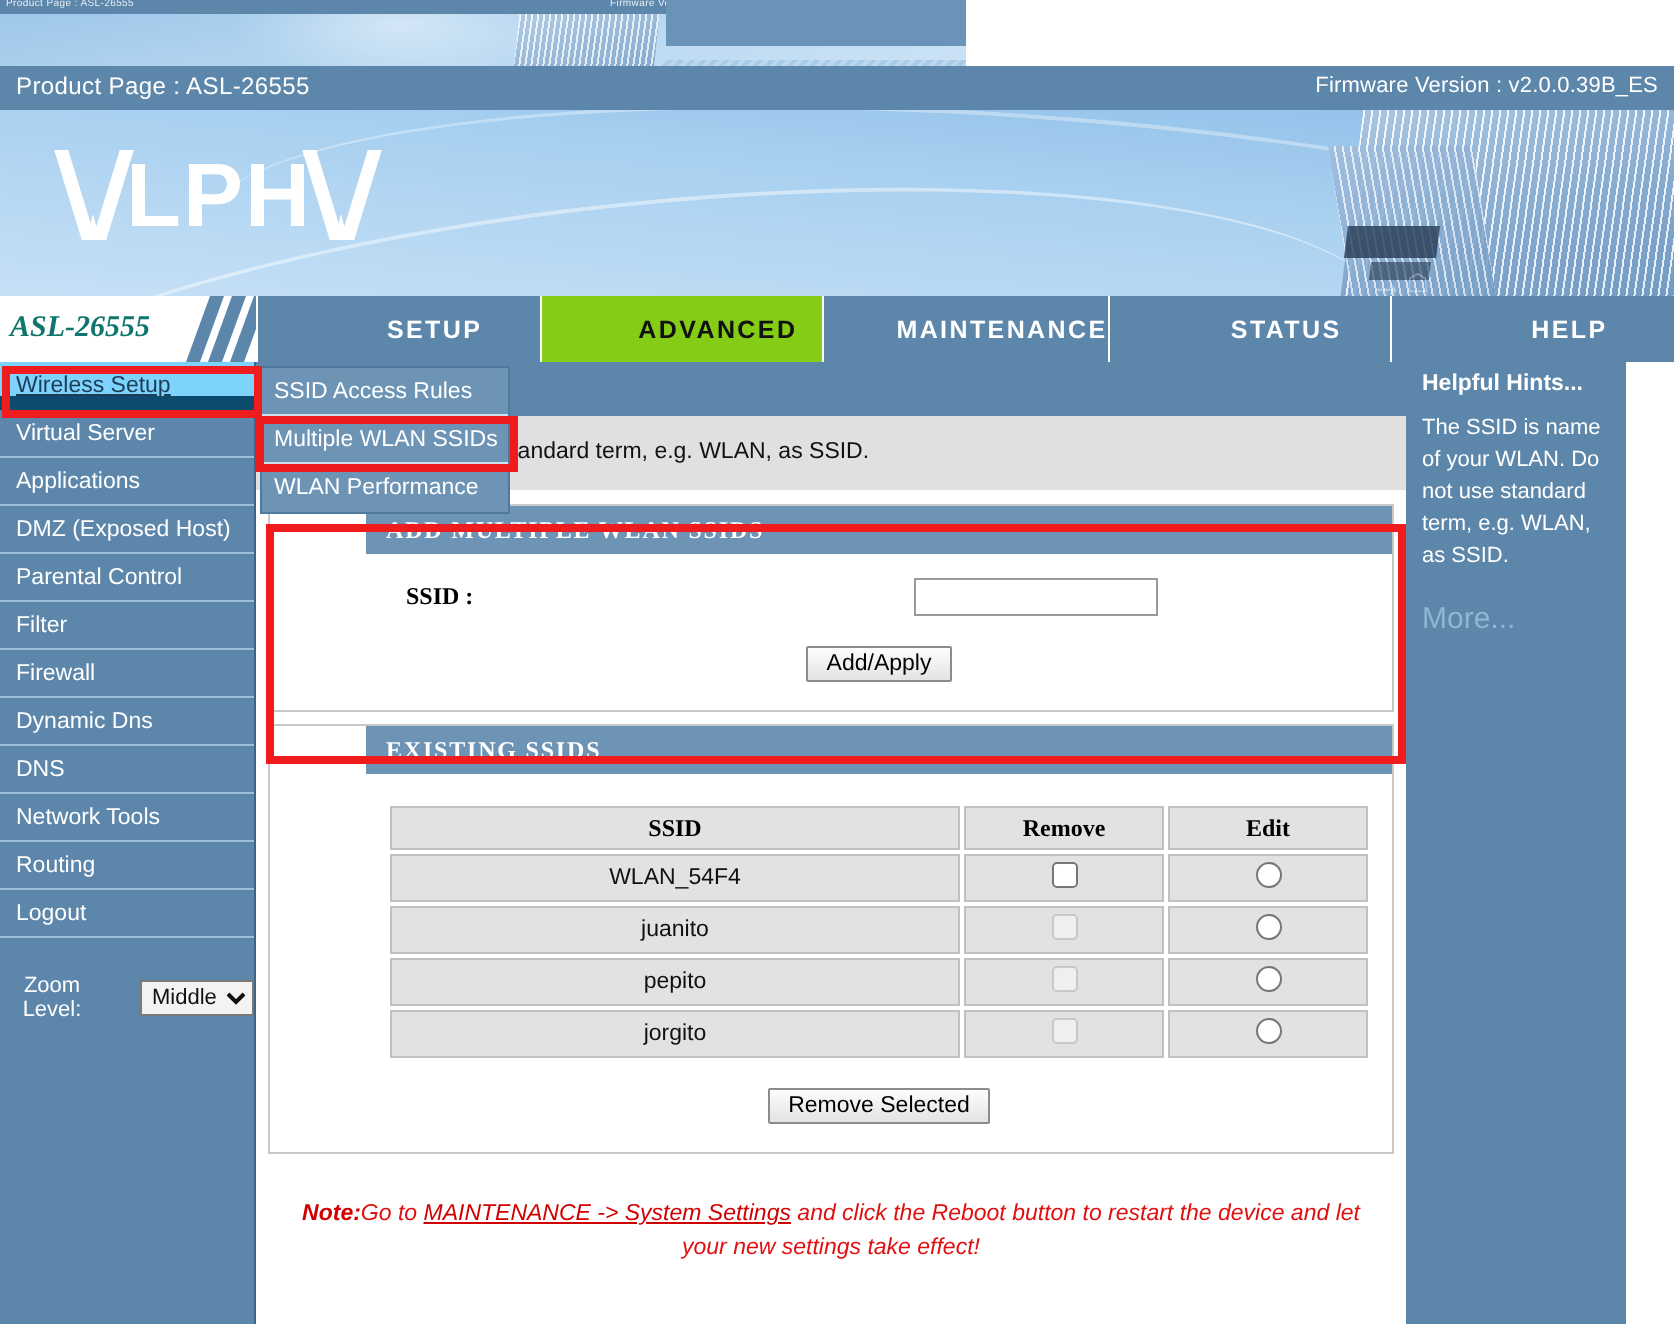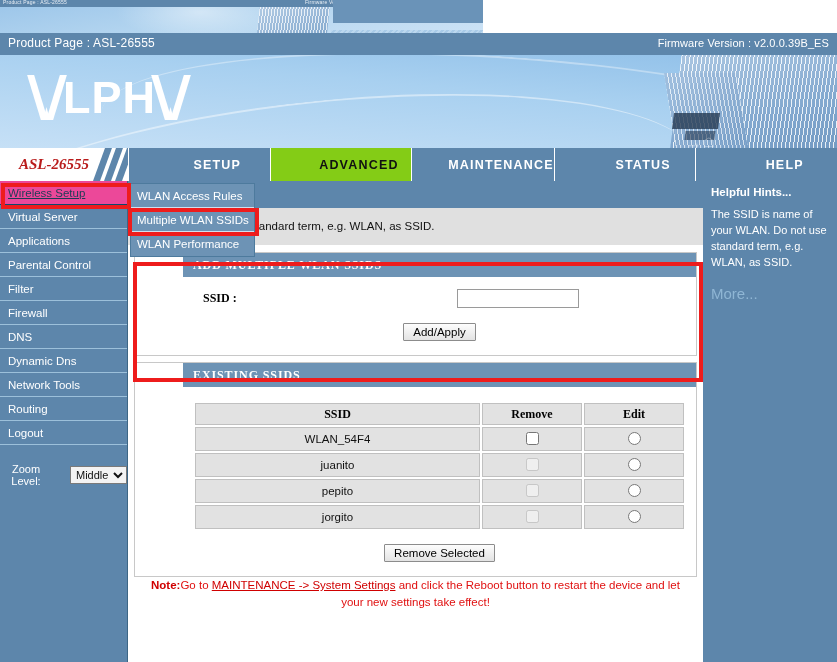--- a/index.html
+++ b/index.html
@@ -185,22 +185,22 @@
   .model-tab {
     width: 128px; height: 33px;
     background: #ffffff;
     position: relative;
     display: flex; align-items: center;
     overflow: hidden;
   }
   .model-tab .mdl {
     font-family: "Liberation Serif", serif;
     font-style: italic; font-weight: bold;
-    font-size: 15px; color: #b91c1c;
-    padding-left: 19px; white-space: nowrap;
+    font-size: 15px; color: #0f766e;
+    padding-left: 5px; white-space: nowrap;
   }
   .model-tab .slash {
     position: absolute; top: 0; height: 33px; width: 7px;
     background: #5d86ab; transform: skewX(-20deg);
   }
   .model-tab .s1 { right: 22px; }
   .model-tab .s2 { right: 11px; }
   .model-tab .s3 { right: 0px; }
   .tab {
     flex: 1 1 0;
@@ -229,24 +229,24 @@
   }
   .side-item {
     height: 24px; line-height: 24px;
     padding-left: 8px;
     font-size: 11.5px; color: #ffffff;
     border-bottom: 1px solid #9cc0da;
     cursor: pointer;
     white-space: nowrap; overflow: hidden;
   }
   .side-item.selected {
-    background: #ec4899;
+    background: #7dd3fc;
     color: #1d3c56;
     text-decoration: underline;
-    border-bottom: 1px solid #0c4a6e;
+    border-bottom: 7px solid #0c4a6e;
   }
   .zoom-row {
     margin-top: 18px; text-align: center;
     font-size: 11px; color: #ffffff;
     display: flex; align-items: center; justify-content: center; gap: 18px;
   }
   .zoom-select {
     font-size: 11px; font-family: "Liberation Sans", sans-serif;
     padding: 0 1px; height: 18px;
     border: 1px solid #7a7a7a; background: #f3f3f3; color: #111;
@@ -345,31 +345,33 @@
     font-size: 11.5px; color: #111111;
   }
   .col-remove { width: 100px; }
   .col-edit { width: 100px; }
   input[type=checkbox], input[type=radio] { margin: 0; cursor: pointer; }
   input[disabled] { cursor: default; }
   .tbl-foot { text-align: center; padding: 12px 0 10px 0; }
 
   .note {
     text-align: center;
+    margin-top: 22px;
     font-size: 11.5px; color: #e01010;
     line-height: 1.45;
     padding: 0 18px;
+    font-style: italic;
   }
   .note b { color: #d00000; }
   .note a { color: #d00000; text-decoration: underline; }
 
   
   .hints {
     position: absolute; left: 703px; top: 181px;
-    width: 134px; height: 481px;
+    width: 110px; height: 481px;
     background: #5d86ab;
     color: #ffffff;
     padding: 5px 8px 0 8px;
     z-index: 7;
   }
   .hints-title {
     font-size: 11.5px; font-weight: bold; color: #ffffff;
     margin-bottom: 9px;
   }
   .hints-text {
@@ -467,25 +469,26 @@
     <div class="tab active">ADVANCED</div>
     <div class="tab">MAINTENANCE</div>
     <div class="tab">STATUS</div>
     <div class="tab">HELP</div>
   </div>
 
   <div class="sidebar">
     <div class="side-item selected">Wireless Setup</div>
     <div class="side-item">Virtual Server</div>
     <div class="side-item">Applications</div>
+    <div class="side-item">DMZ (Exposed Host)</div>
     <div class="side-item">Parental Control</div>
     <div class="side-item">Filter</div>
     <div class="side-item">Firewall</div>
+    <div class="side-item">Dynamic Dns</div>
     <div class="side-item">DNS</div>
-    <div class="side-item">Dynamic Dns</div>
     <div class="side-item">Network Tools</div>
     <div class="side-item">Routing</div>
     <div class="side-item">Logout</div>
 
     <div class="zoom-row">
       <span>Zoom Level:</span>
       <select class="zoom-select">
         <option>Middle</option>
       </select>
     </div>
@@ -562,21 +565,21 @@
     </div>
   </div>
 
   <div class="hints">
     <div class="hints-title">Helpful Hints...</div>
     <div class="hints-text">The SSID is name of your WLAN. Do not use standard term, e.g. WLAN, as SSID.</div>
     <div class="hints-more">More...</div>
   </div>
 
   <div class="submenu">
-    <div class="submenu-item">WLAN Access Rules</div>
+    <div class="submenu-item">SSID Access Rules</div>
     <div class="submenu-item hl">Multiple WLAN SSIDs</div>
     <div class="submenu-item">WLAN Performance</div>
   </div>
 
   <div class="redbox" id="rb-sidebar"></div>
   <div class="redbox" id="rb-menu"></div>
   <div class="redbox" id="rb-panel"></div>
 
 </div>
 

